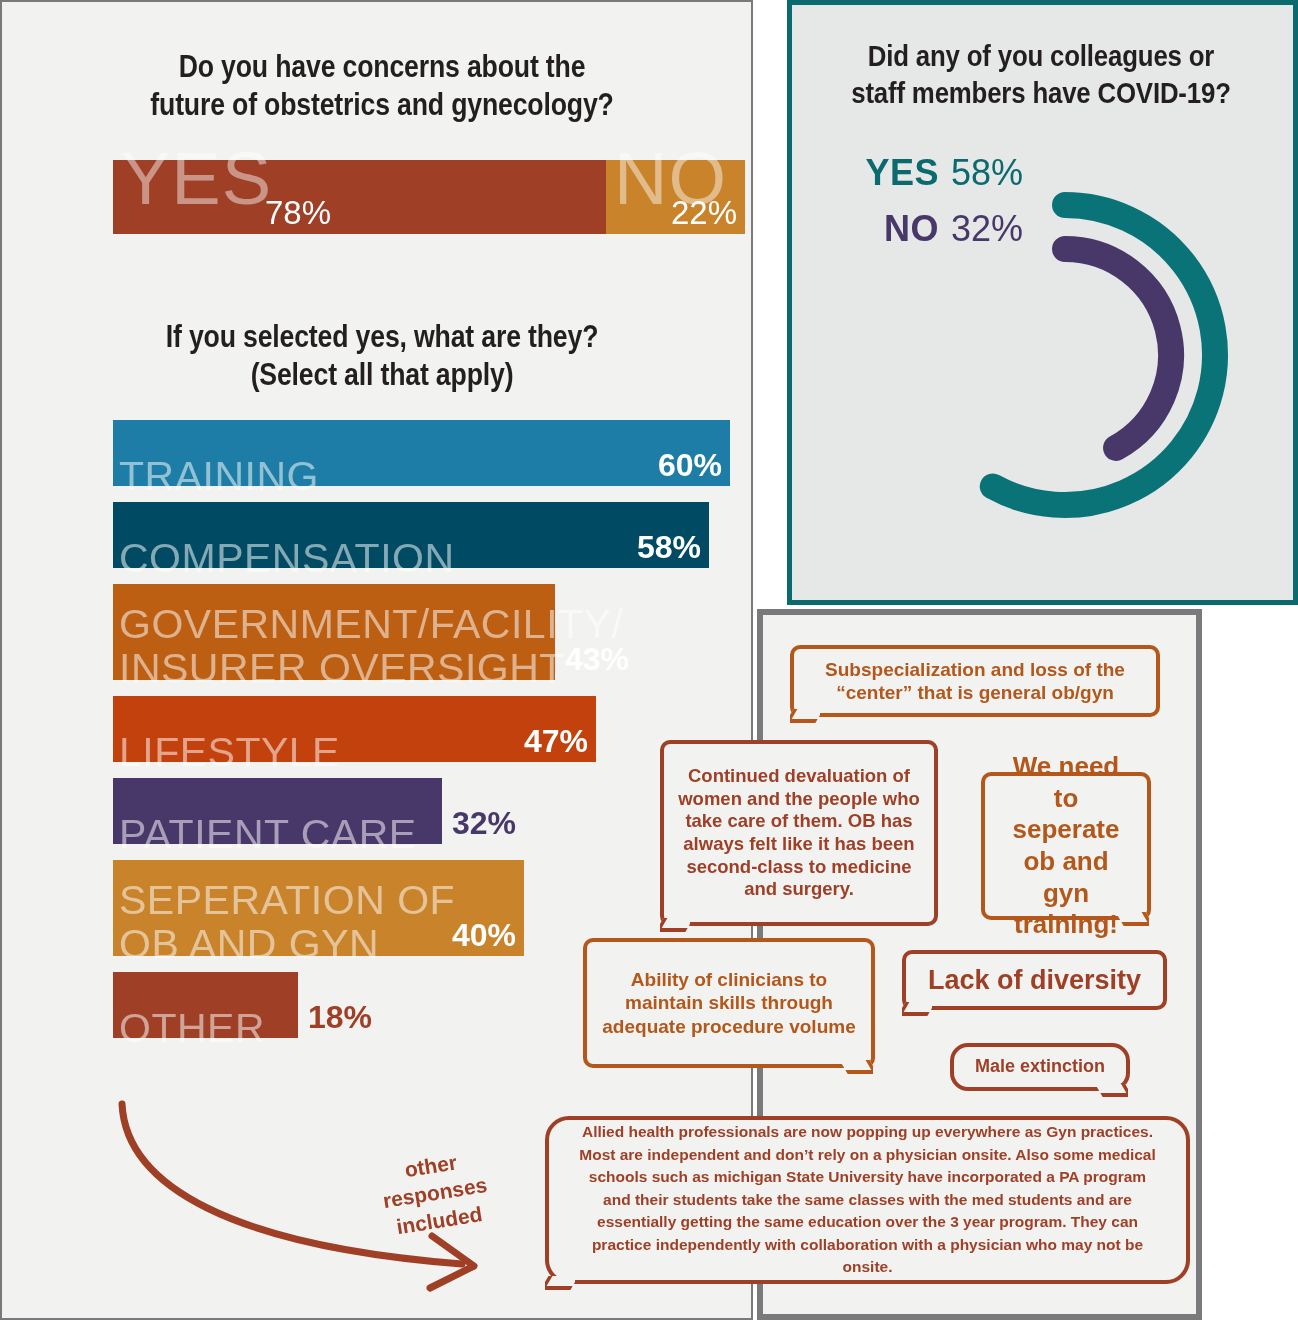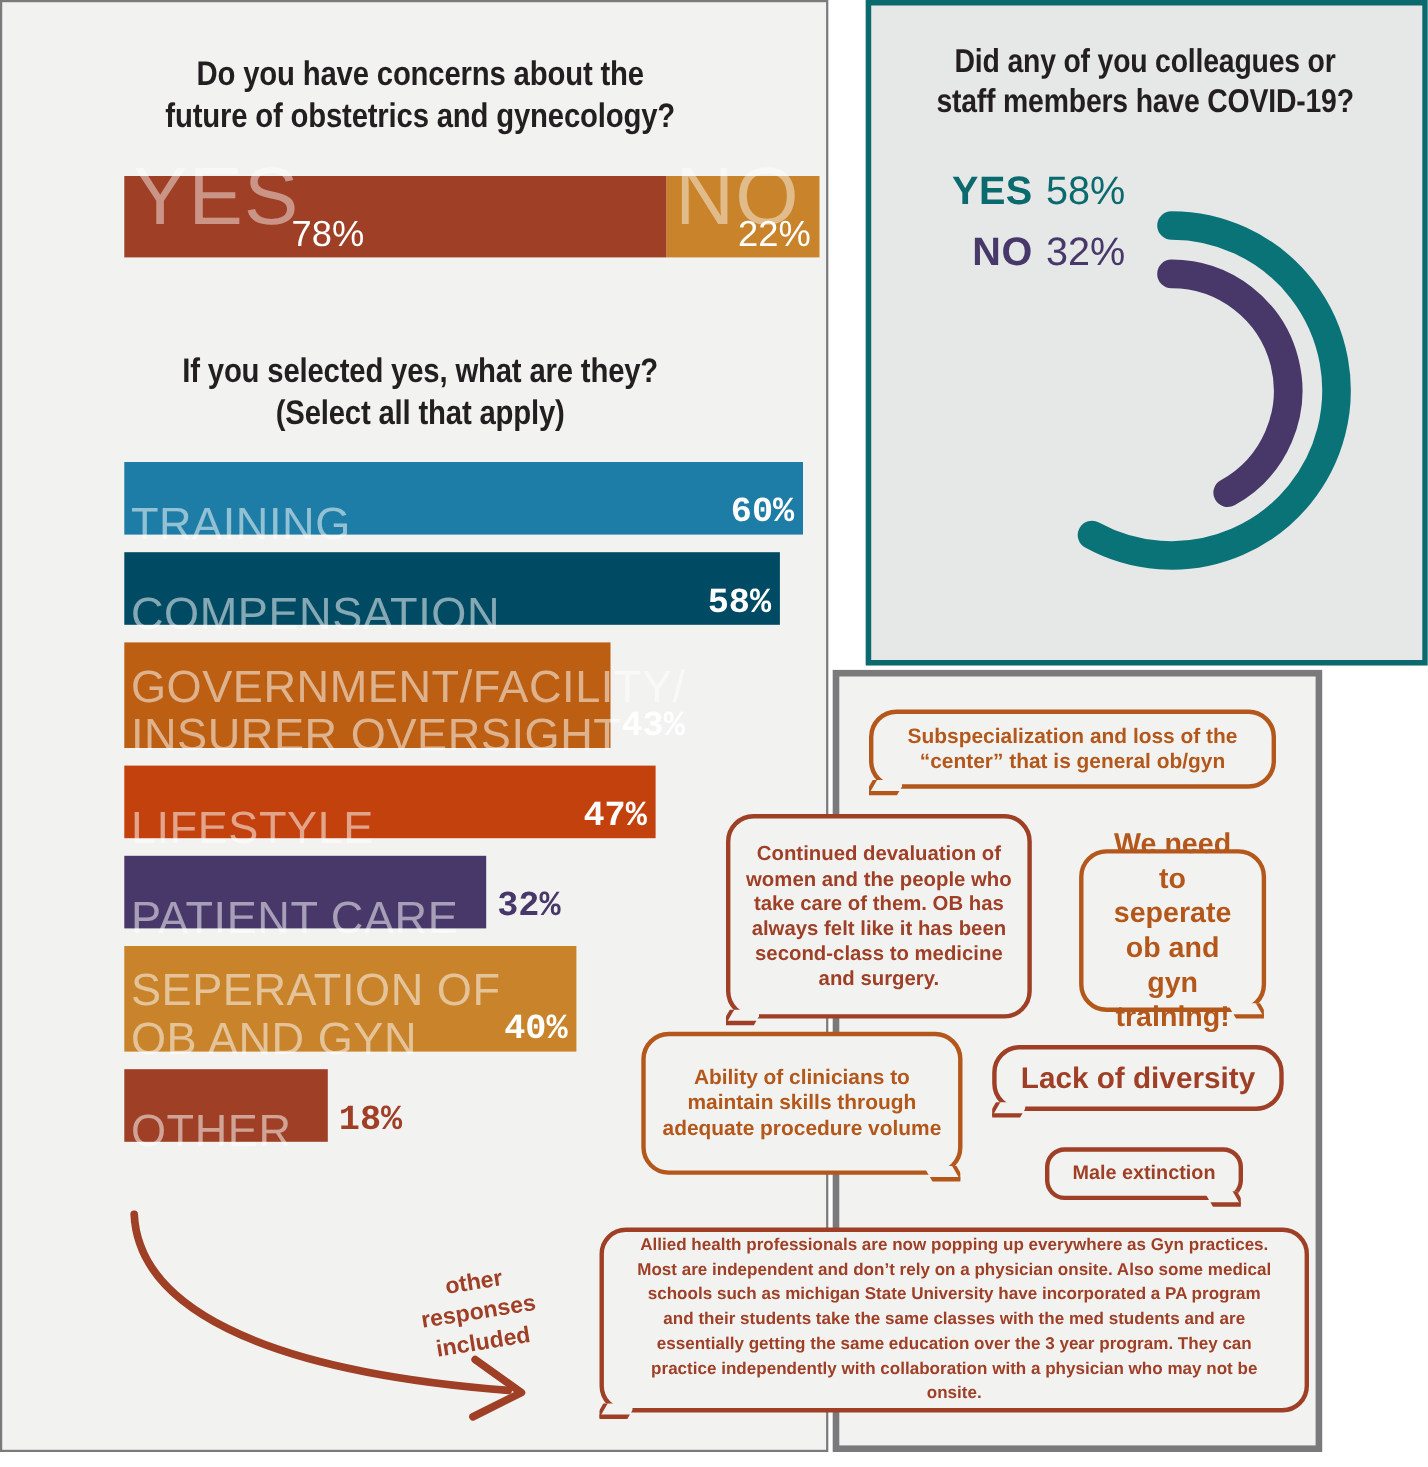--- a/index.html
+++ b/index.html
@@ -86,21 +86,21 @@
     white-space:nowrap;
     font-family:"Liberation Sans", sans-serif;
     letter-spacing:0.5px;
     pointer-events:none;
   }
   .bar-label.one{ bottom:-12px; }
   .bar-label.two{ bottom:-12px; }
   .bar-pct{
     position:absolute; bottom:2px;
     font-size:32px; font-weight:bold;
-    font-family:Liberation Mono, monospace;
+    font-family:Liberation Sans, sans-serif;
   }
   .bar-pct.inside{ color:#ffffff; }
   .bar-pct.outside{ }
 
   
   .bar-row.tall .bar-fill{ height:96px; }
 
   
   .arrow-note{
     position:absolute;
@@ -118,21 +118,21 @@
   .legend-key{ font-size:36px; font-weight:bold; letter-spacing:0.5px; font-family:"Liberation Sans", sans-serif;}
   .legend-val{ font-size:36px; margin-left:12px; font-weight:400; font-family:"Liberation Sans", sans-serif;}
   .legend-yes .legend-key,.legend-yes .legend-val{ color:#0a6a6e; }
   .legend-no  .legend-key,.legend-no  .legend-val{ color:#473869; }
   .legend-no{ margin-top:14px; }
 
   
   .bubble{
     position:absolute;
     border:4px solid #b4571a;
-    border-radius:25px;
+    border-radius:10px;
     background:#f2f2f1;
     color:#b4571a;
     text-align:center;
     font-weight:bold;
     box-sizing:border-box;
     display:flex; align-items:center; justify-content:center;
     font-family:"Liberation Sans", sans-serif;
   }
   .bubble.dark{ border-color:#9e3f26; color:#9e3f26; }
   .bubble .txt{ padding:6px 14px; line-height:1.22; }

